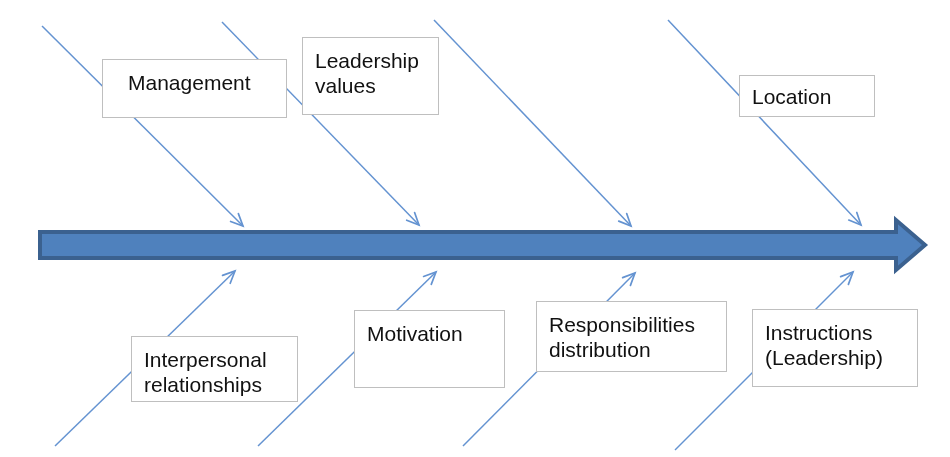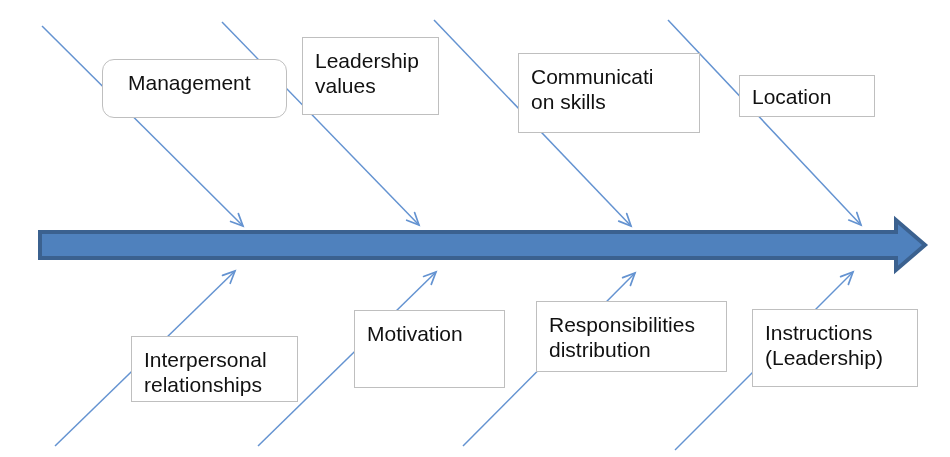--- a/index.html
+++ b/index.html
@@ -22,21 +22,21 @@
     z-index: 2;
     box-sizing: border-box;
     background: var(--box-fill, #ffffff);
     border: 1px solid var(--box-border, #bfbfbf);
     color: var(--text, #111111);
     font-size: 21px;
     line-height: 25px;
     padding: 10px 12px;
   }
   .cause-box .label { white-space: pre-line; }
-  .pad-lg { padding-left: 25px; border-radius: 12px; }
+  .pad-lg { padding-left: 25px; }
 </style>
 </head>
 <body>
 
 <div class="canvas">
 
   <svg class="lines-layer" width="950" height="457" viewBox="0 0 950 457" xmlns="http://www.w3.org/2000/svg">
     <defs>
       <marker id="open-arrowhead" markerUnits="userSpaceOnUse" markerWidth="18" markerHeight="16" refX="15" refY="8" orient="auto">
         <path d="M3,2.5 L15,8 L3,13.5" fill="none" style="stroke: var(--branch-line, #6493d1);" stroke-width="1.7" stroke-linecap="round"></path>
@@ -56,24 +56,20 @@
     <polygon points="40,232 896,232 896,220 925,245 896,270 896,258 40,258" style="fill: var(--spine-fill, #4f81bd); stroke: var(--spine-border, #3b618f);" stroke-width="4" stroke-linejoin="miter"></polygon>
   </svg>
 
   <div class="cause-box pad-lg" style="left:102px; top:59px;  width:185px; height:59px;">
     <span class="label">Management</span>
   </div>
   <div class="cause-box" style="left:302px; top:37px; width:137px; height:78px;">
     <span class="label">Leadership
 values</span>
   </div>
-  <div class="cause-box" style="left:518px; top:53px; width:182px; height:80px;">
-    <span class="label">Communicati
-on skills</span>
-  </div>
   <div class="cause-box" style="left:739px; top:75px; width:136px; height:42px; padding-top:8px;">
     <span class="label">Location</span>
   </div>
 
   <div class="cause-box" style="left:131px; top:310px; width:167px; height:66px;margin-top:26px;">
     <span class="label">Interpersonal
 relationships</span>
   </div>
   <div class="cause-box" style="left:354px; top:310px; width:151px; height:78px;">
     <span class="label">Motivation</span>

